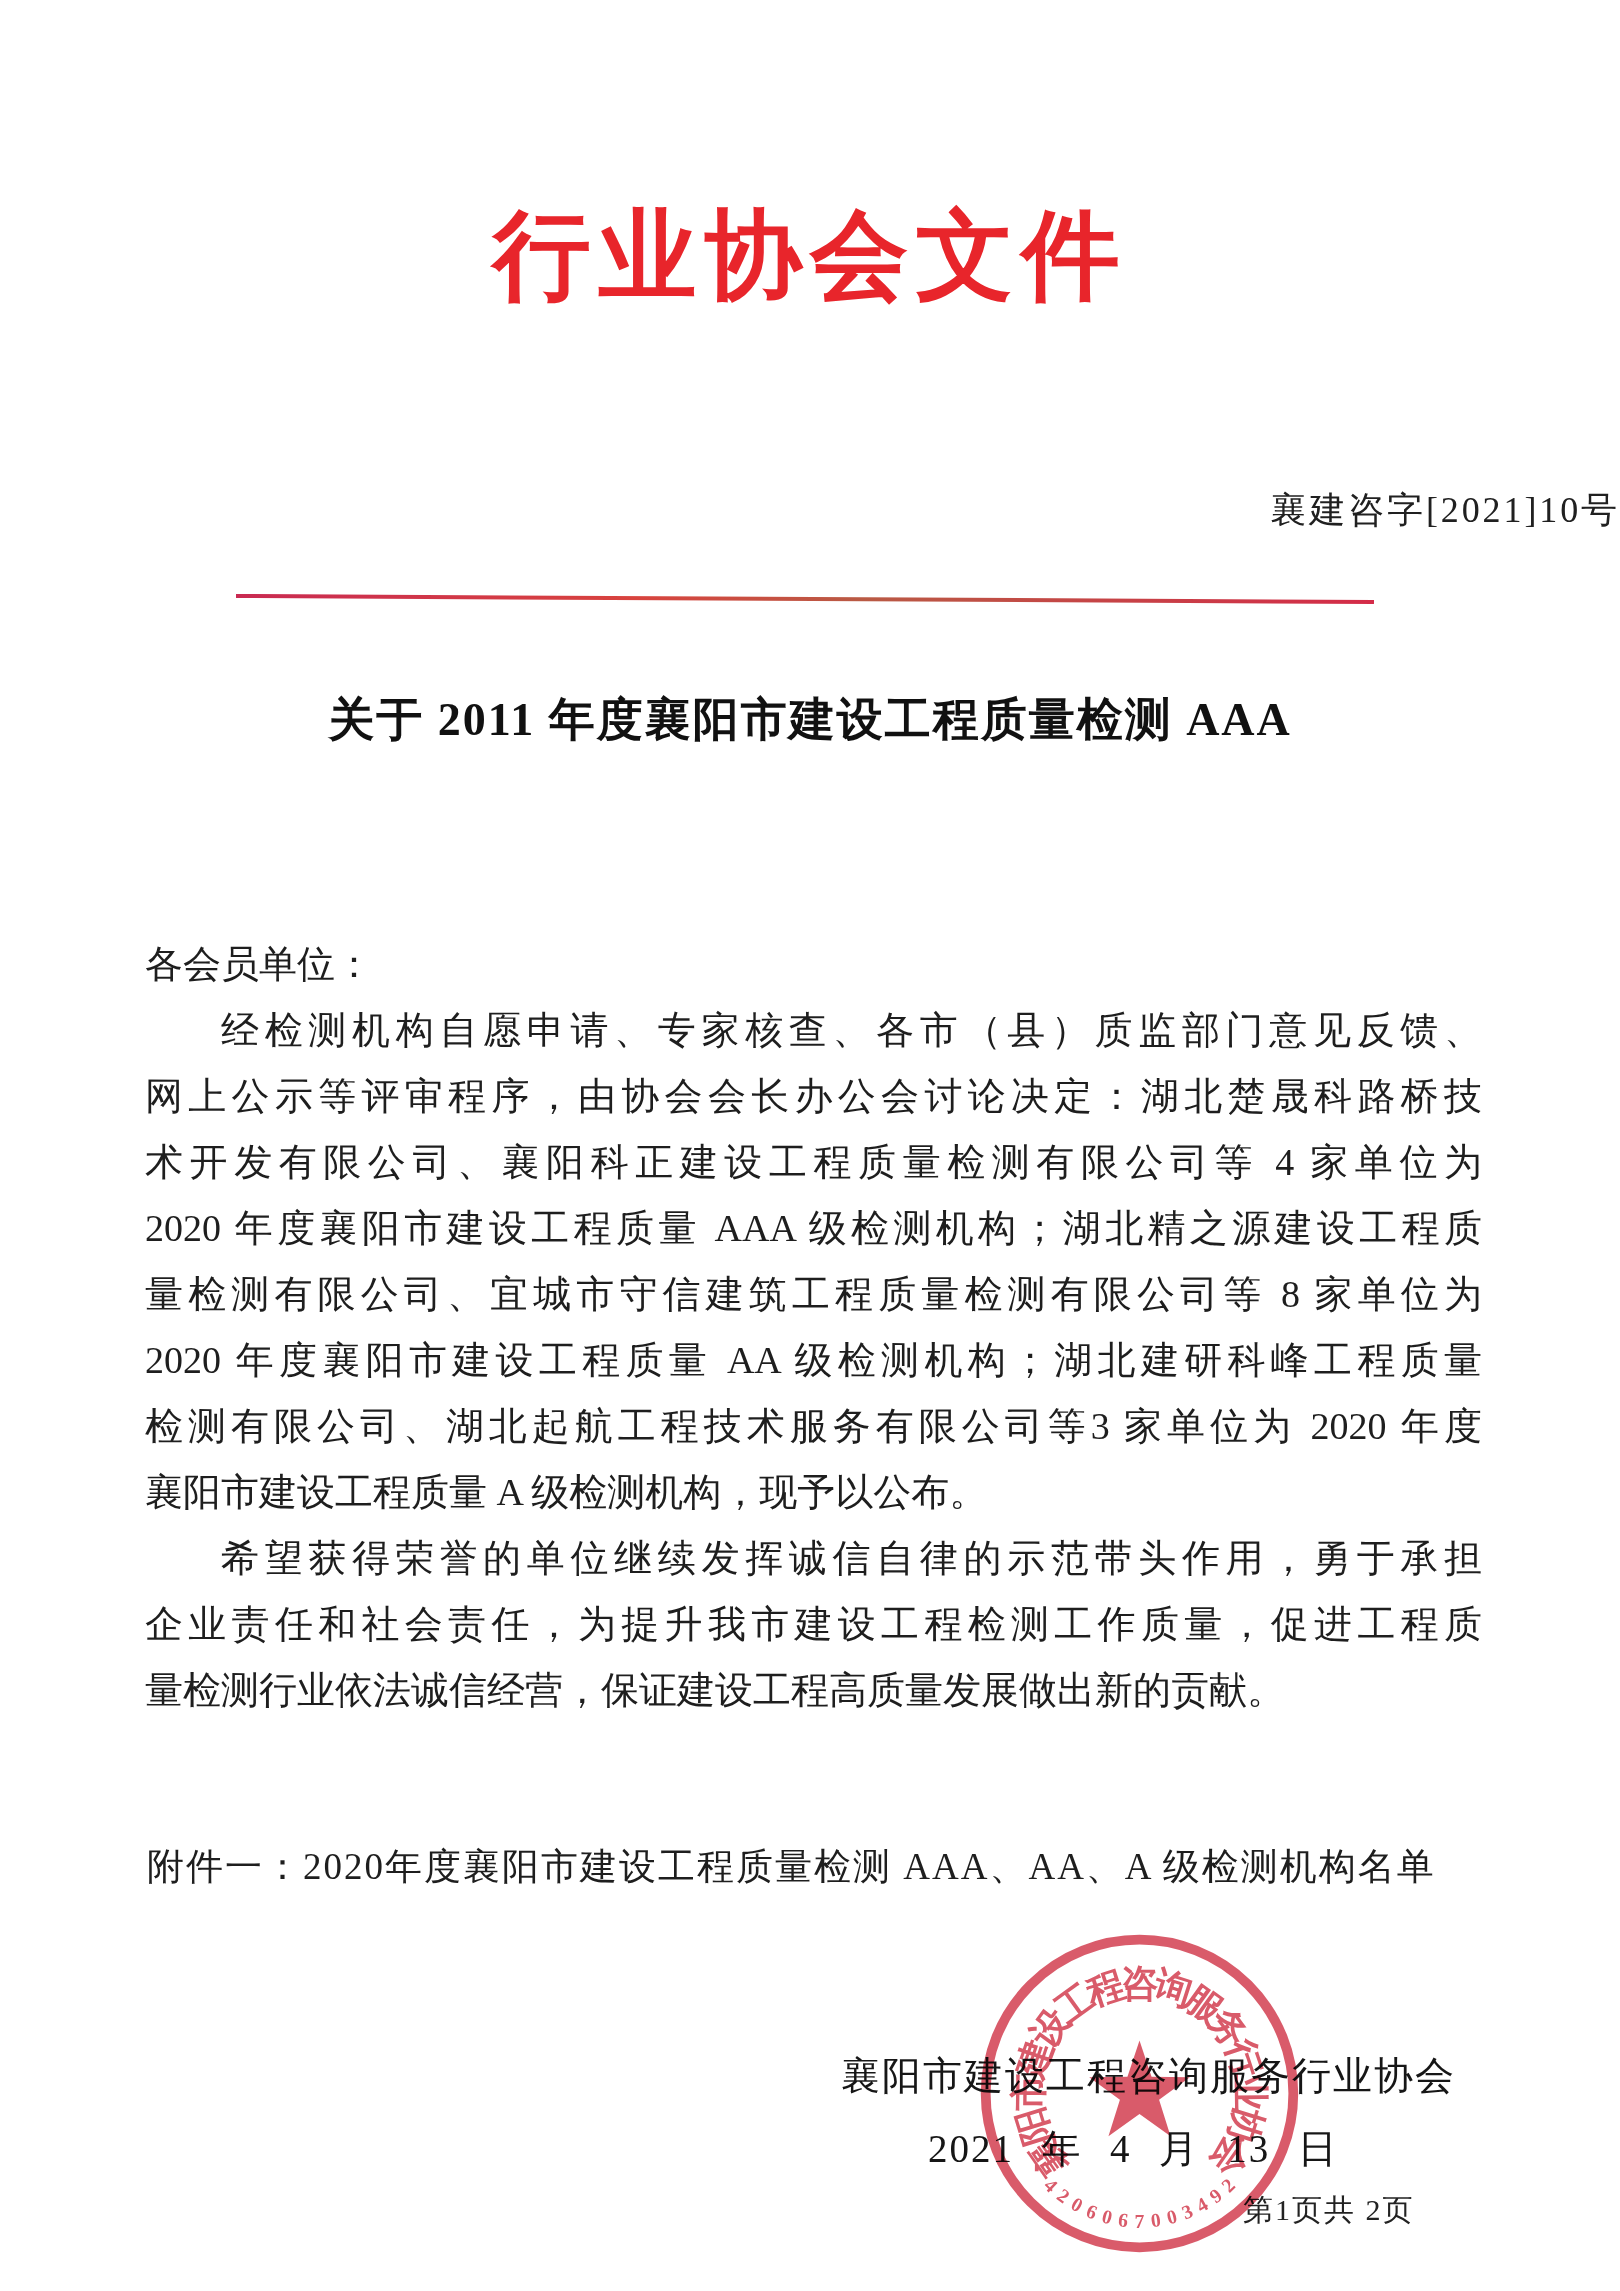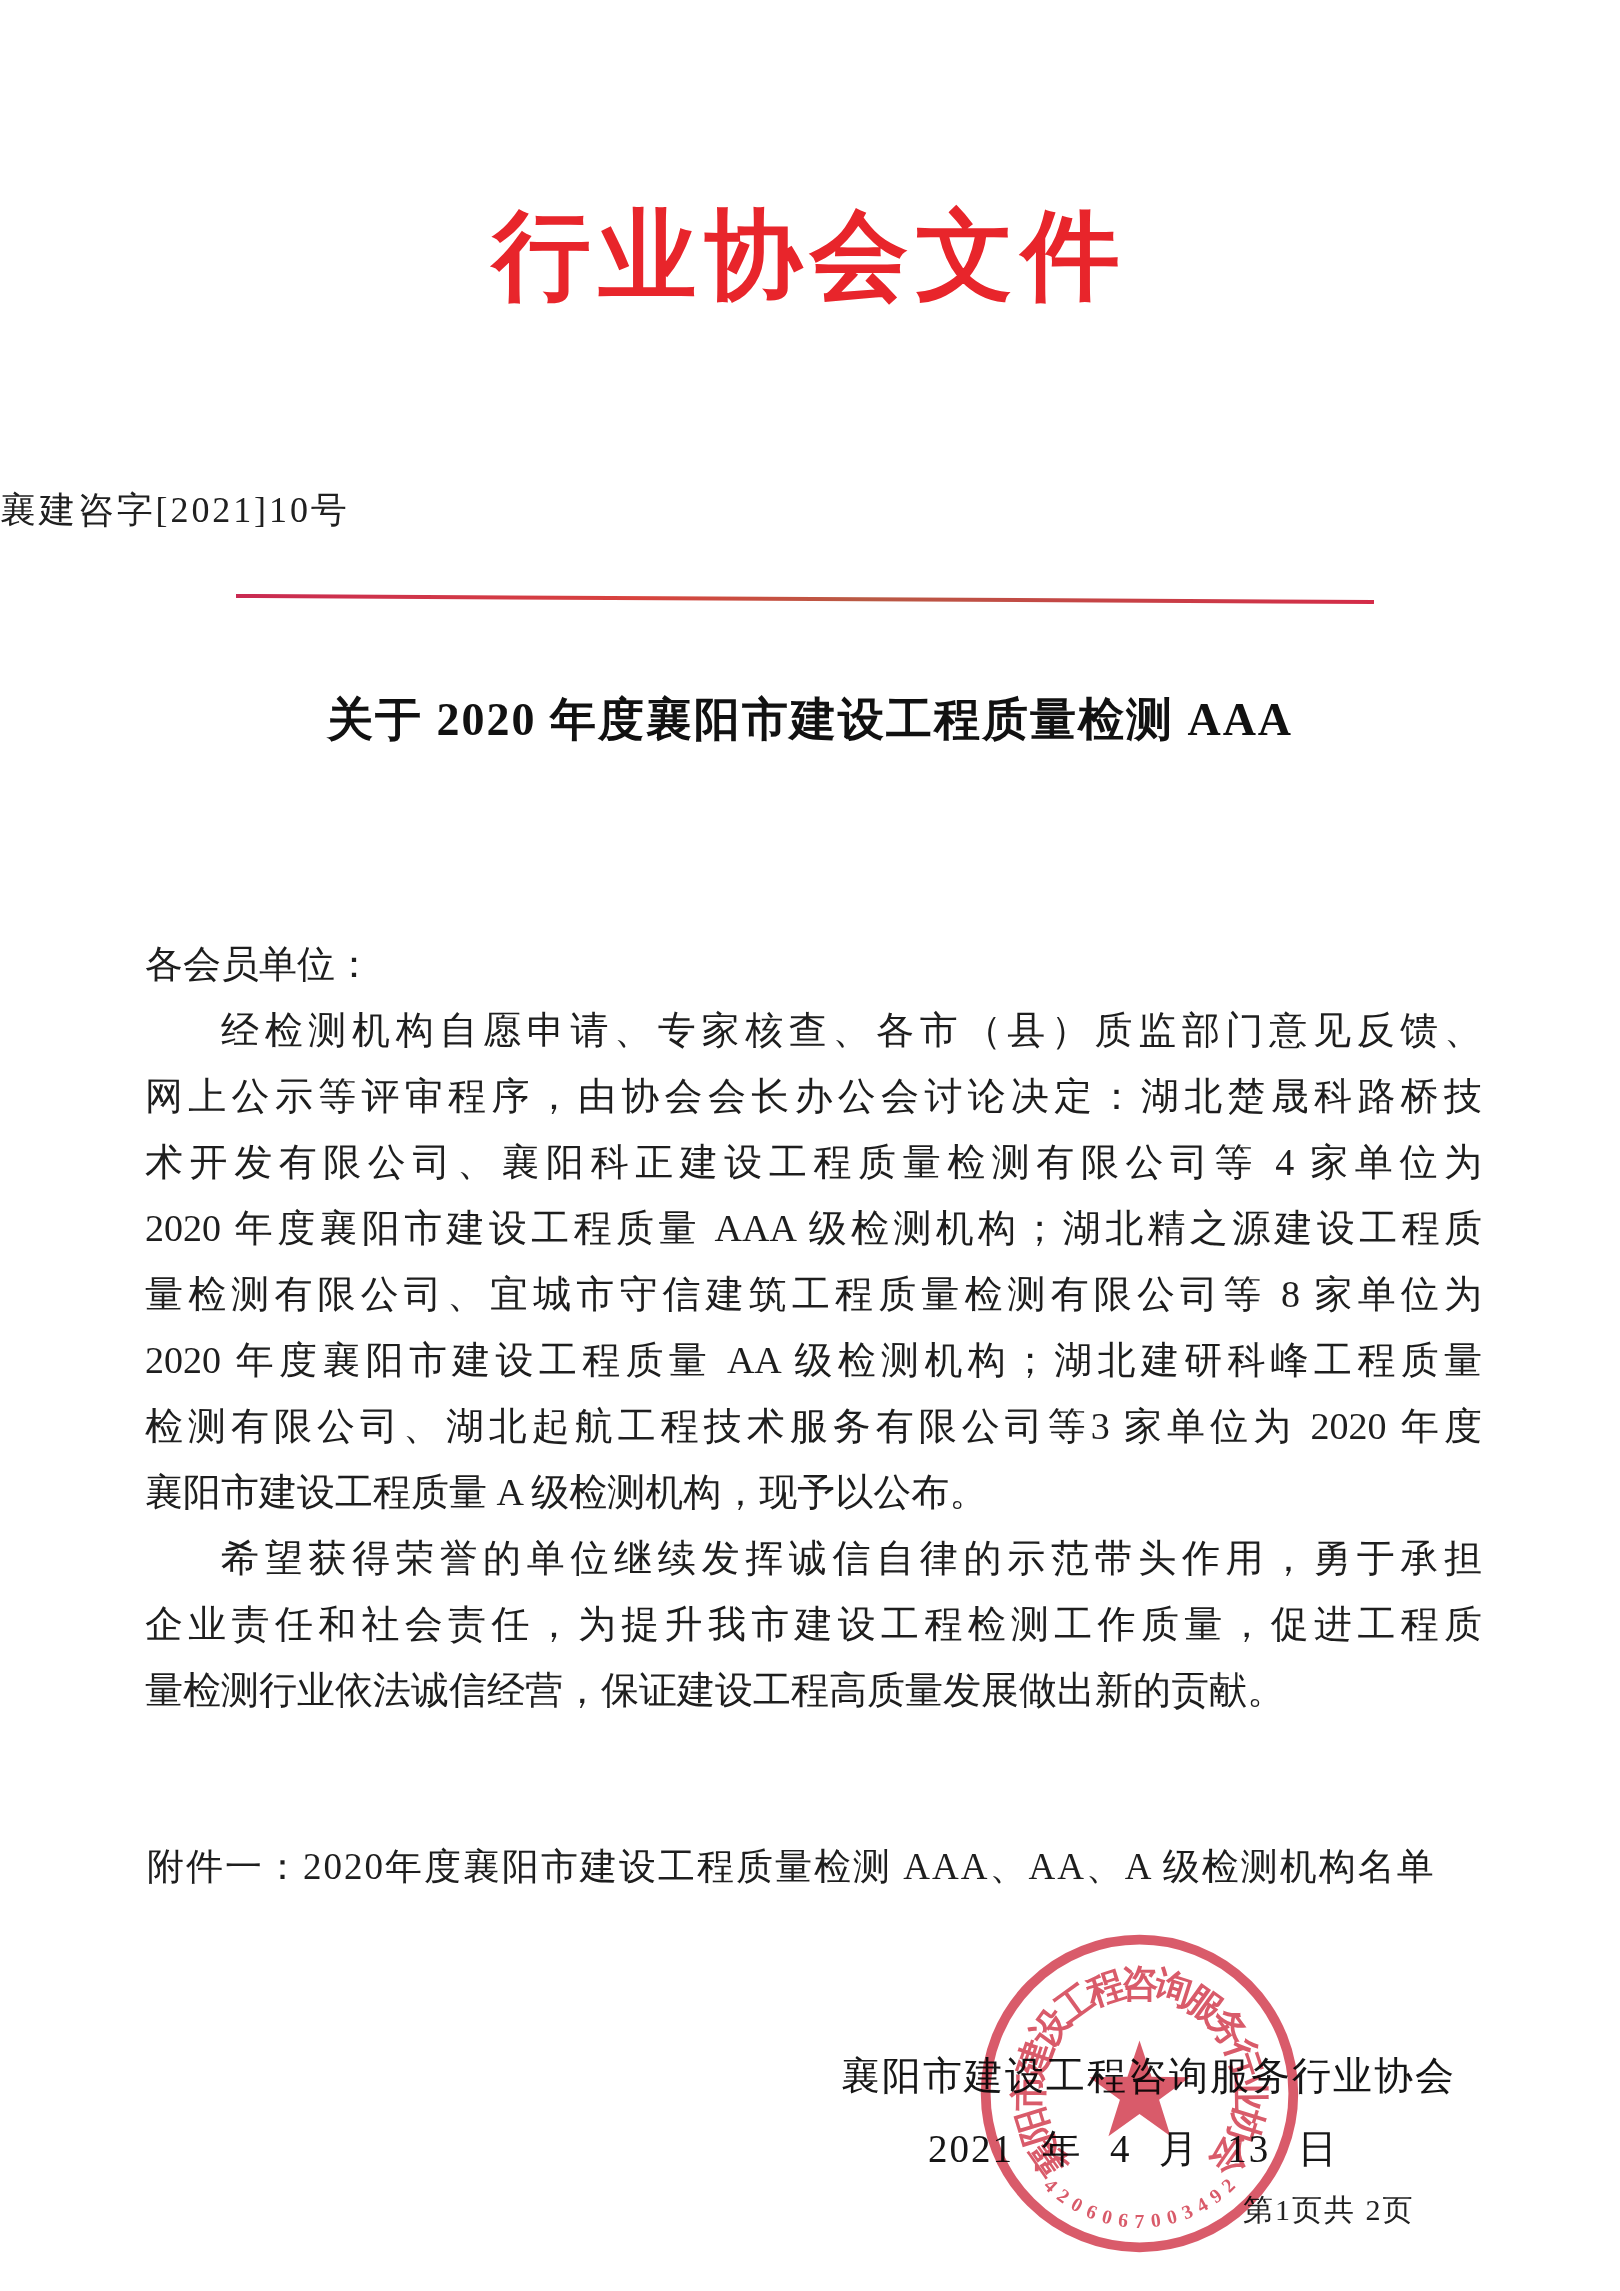--- a/index.html
+++ b/index.html
@@ -9,21 +9,21 @@
     color:#1c1c1c;
   }
   
   .red-title{
     position:absolute;top:193px;left:0;width:1620px;text-align:center;
     color:var(--title-red);font-weight:bold;line-height:127px;
   }
   .red-title .t1{font-size:98px;letter-spacing:15.7px;}
   .red-title .t2{font-size:98px;letter-spacing:7.8px;}
   .doc-number{
-    position:absolute;top:488px;left:0;width:1620px;text-align:left;
+    position:absolute;top:488px;left:0;width:1620px;text-align:right;
     font-size:36px;line-height:45px;color:#202020;letter-spacing:2.9px;
   }
   .red-divider{
     position:absolute;top:594px;left:236px;width:1138px;height:3.9px;
     background:linear-gradient(90deg,#c92a52 0%,#d8433e 35%,#b95a44 55%,#d42b48 100%);
     transform:rotate(0.3deg);transform-origin:left center;
   }
   
   .heading{
     position:absolute;top:686px;left:0;width:1620px;text-align:center;
@@ -69,21 +69,21 @@
 
   <div class="red-title">
     <div class="t2">行业协会文件</div>
   </div>
 
   <div class="doc-number">襄建咨字[2021]10号</div>
 
   <div class="red-divider"></div>
 
   <div class="heading">
-    <div>关于 2020 年度襄阳市建设工程质量检测 AAA</div>
+    <div>关于 2011 年度襄阳市建设工程质量检测 AAA</div>
   </div>
 
   <div class="body-block">
     <div class="bline noj">各会员单位：</div>
     <div class="bline indent">经检测机构自愿申请、专家核查、各市（县）质监部门意见反馈、</div>
     <div class="bline">网上公示等评审程序，由协会会长办公会讨论决定：湖北楚晟科路桥技</div>
     <div class="bline">术开发有限公司、襄阳科正建设工程质量检测有限公司等 4 家单位为</div>
     <div class="bline">2020 年度襄阳市建设工程质量 AAA 级检测机构；湖北精之源建设工程质</div>
     <div class="bline">量检测有限公司、宜城市守信建筑工程质量检测有限公司等 8 家单位为</div>
     <div class="bline">2020 年度襄阳市建设工程质量 AA 级检测机构；湖北建研科峰工程质量</div>

